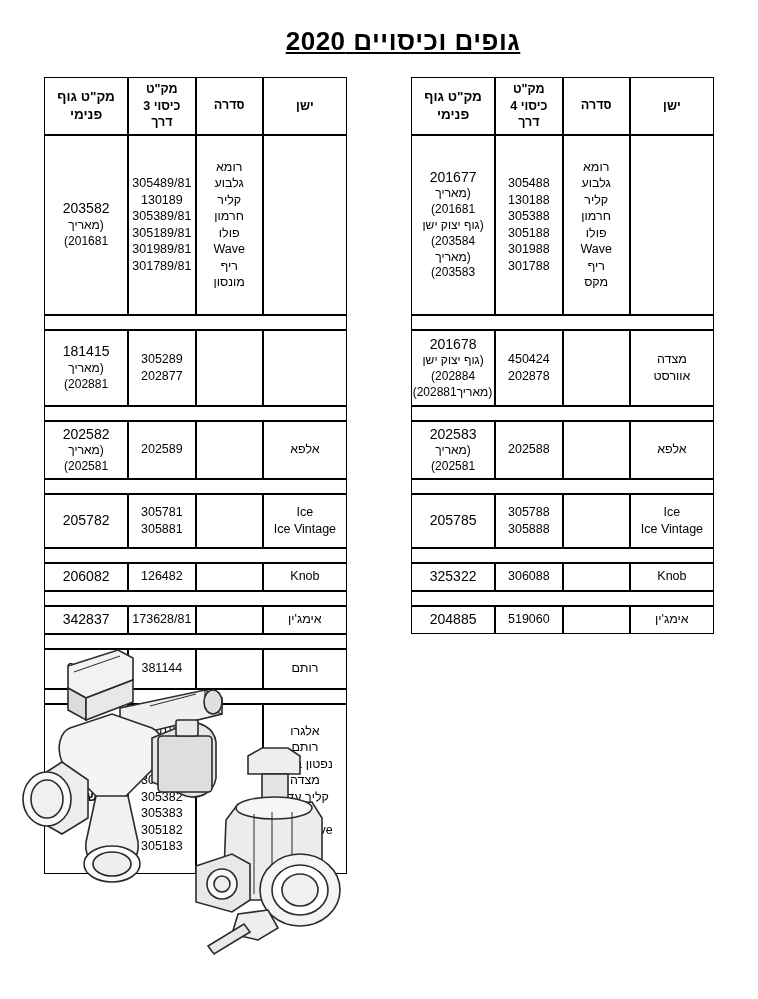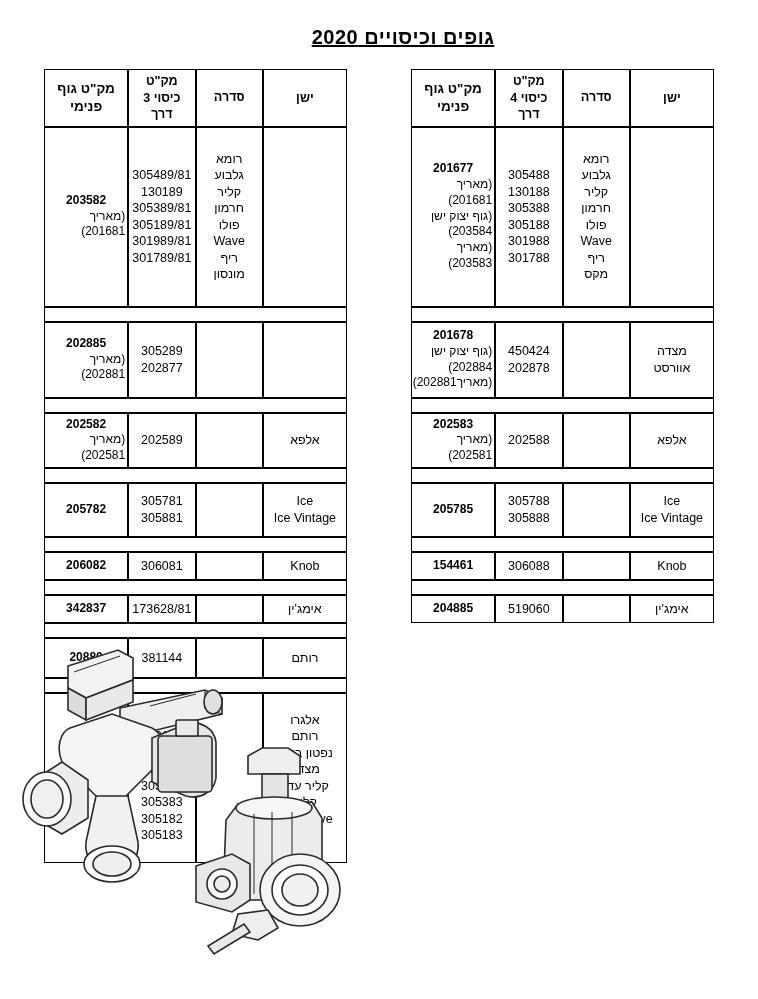--- a/index.html
+++ b/index.html
@@ -10,21 +10,21 @@
   body {
     width: 758px;
     height: 999px;
     font-family: "Liberation Sans", sans-serif;
     color: #000;
     position: relative;
     overflow: hidden;
   }
   .page-title {
     text-align: center;
-    font-size: 20px;
+    font-size: 26px;
     font-weight: bold;
     text-decoration: underline;
     margin-top: 26px;
     letter-spacing: 0.5px;
     margin-left: 48px;
   }
   .tables-wrap {
     display: flex;
     flex-direction: row;
     justify-content: space-between;
@@ -61,30 +61,29 @@
   .c-old   { width: 28%; }
   .c-ser   { width: 22%; font-family: Liberation Mono, monospace; }
   .c-cover { width: 22%; }
   .c-inner { width: 28%; }
   .block-gap td {
     border: none;
     height: 7px;
     padding: 0;
   }
   .inner-code {
-    font-weight: bold;
-    font-size: 12px;
+    font-weight: normal;
+    font-size: 14px;
   }
   .sub {
     font-weight: normal;
     font-size: 12px;
   }
   .multi {
     white-space: pre-line;
-    text-align: right;
   }
   .bold-cell {
     font-weight: bold;
     font-size: 14px;
     line-height: 1.35;
   }
   .fig-area {
     position: absolute;
     left: 0;
     top: 628px;
@@ -180,21 +179,21 @@
           </td>
         </tr>
         <tr class="block-gap">
             <td colspan="4"></td>
           </tr>
         <tr style="height:28px">
           <td class="multi">Knob</td>
           <td class="multi"></td>
           <td class="multi">306088</td>
           <td>
-            <div class="inner-code">154461</div>
+            <div class="inner-code">325322</div>
             <div class="sub multi"></div>
           </td>
         </tr>
         <tr class="block-gap">
             <td colspan="4"></td>
           </tr>
         <tr style="height:28px">
           <td class="multi">אימג'ין</td>
           <td class="multi"></td>
           <td class="multi">519060</td>
@@ -241,21 +240,21 @@
         </tr>
         <tr class="block-gap">
             <td colspan="4"></td>
           </tr>
         <tr style="height:76px">
           <td class="multi"></td>
           <td class="multi"></td>
           <td class="multi">305289
 202877</td>
           <td>
-            <div class="inner-code">202885</div>
+            <div class="inner-code">181415</div>
             <div class="sub multi">(מאריך 202881)</div>
           </td>
         </tr>
         <tr class="block-gap">
             <td colspan="4"></td>
           </tr>
         <tr style="height:52px">
           <td class="multi">אלפא</td>
           <td class="multi"></td>
           <td class="multi">202589</td>
@@ -277,21 +276,21 @@
             <div class="inner-code">205782</div>
             <div class="sub multi"></div>
           </td>
         </tr>
         <tr class="block-gap">
             <td colspan="4"></td>
           </tr>
         <tr style="height:28px">
           <td class="multi">Knob</td>
           <td class="multi"></td>
-          <td class="multi">306081</td>
+          <td class="multi">126482</td>
           <td>
             <div class="inner-code">206082</div>
             <div class="sub multi"></div>
           </td>
         </tr>
         <tr class="block-gap">
             <td colspan="4"></td>
           </tr>
         <tr style="height:28px">
           <td class="multi">אימג'ין</td>

